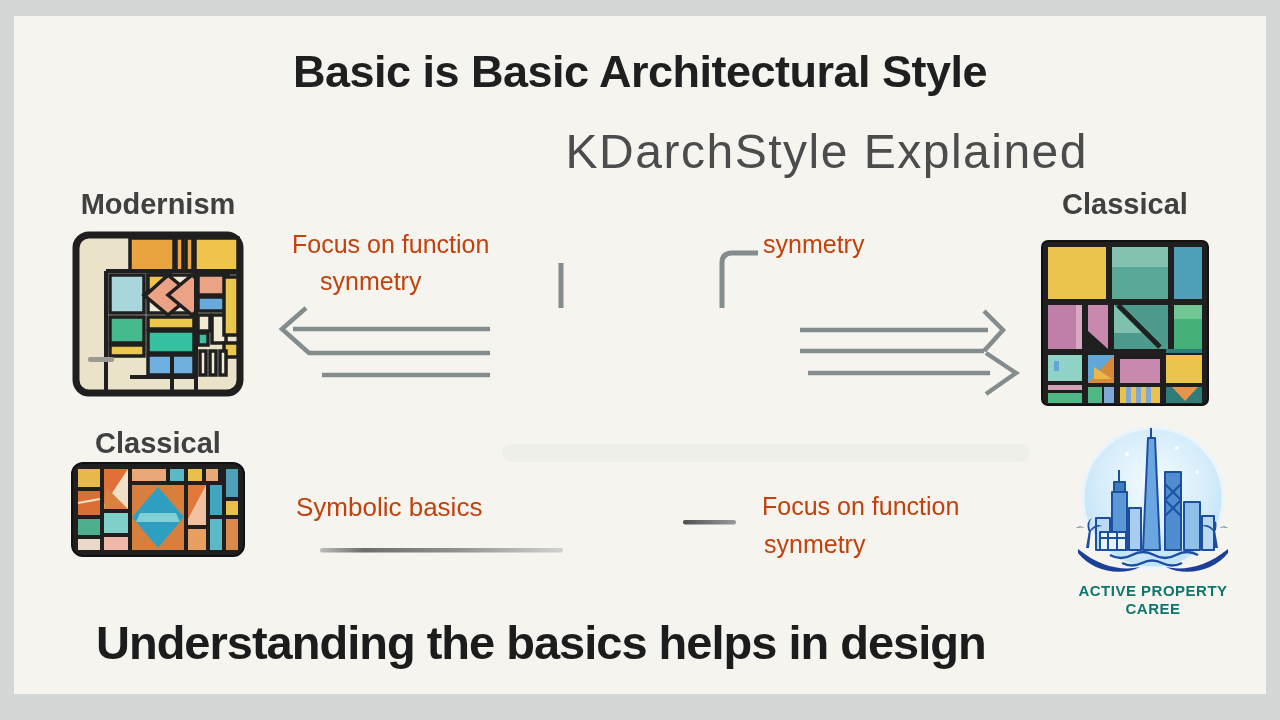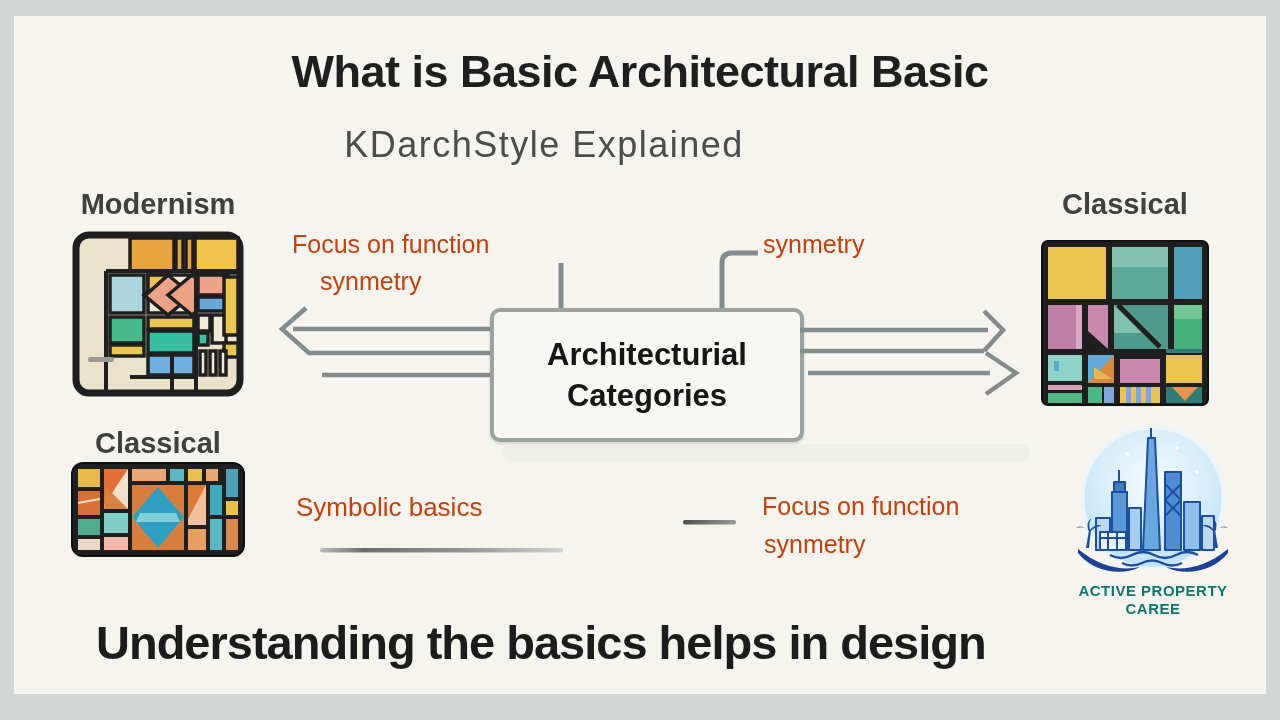--- a/index.html
+++ b/index.html
@@ -2,21 +2,21 @@
 <html><head>
 <meta charset="utf-8">
 <style>
   html,body{margin:0;padding:0;}
   body{font-family:"Liberation Sans","DejaVu Sans",sans-serif;}
   #stage{position:relative;width:1280px;height:720px;background:#d3d7d5;overflow:hidden;}
   #card{position:absolute;left:14px;top:16px;right:14px;bottom:26px;background:#f6f4ef;}
   .abs{position:absolute;}
   .page-title{left:0;top:46px;width:1280px;text-align:center;font-size:45px;font-weight:800;
     color:#1f1f1f;letter-spacing:-0.5px;}
-  .page-subtitle{left:0;top:124px;width:1088px;text-align:center;font-size:36px;font-weight:400;
+  .page-subtitle{left:0;top:124px;width:1088px;text-align:right;font-size:48px;font-weight:400;
     color:#4c4c4c;letter-spacing:1.5px;}
   .art-label{font-size:29px;font-weight:700;color:#404040;text-align:center;}
   .callout{font-size:25px;font-weight:400;color:#c2410c;line-height:37px;}
   .callout .l2{padding-left:28px;}
   .center-box{left:490px;top:308px;width:306px;height:126px;background:#f7f7f3;
     border:4px solid #9ba3a1;border-radius:10px;box-shadow:0 2px 3px rgba(120,125,120,.25);
     display:flex;flex-direction:column;align-items:center;justify-content:center;
     font-size:31px;font-weight:700;color:#161616;line-height:41px;}
   .footer-headline{left:96px;top:615px;font-size:47px;font-weight:800;color:#1c1c1c;
     letter-spacing:-1px;white-space:nowrap;}
@@ -24,21 +24,21 @@
   .logo-text{font-size:15px;font-weight:700;color:#0f766e;letter-spacing:.5px;line-height:18px;}
   svg{display:block;}
   .overlay{left:0;top:0;pointer-events:none;}
 </style>
 </head>
 <body>
 
 <div id="stage">
   <div id="card"></div>
 
-  <div class="abs page-title">What is Basic Architectural Basic</div>
+  <div class="abs page-title">Basic is Basic Architectural Style</div>
   <div class="abs page-subtitle">KDarchStyle Explained</div>
 
   <div class="abs art-label" style="left:62px;top:188px;width:192px;">Modernism</div>
   <svg class="abs" style="left:72px;top:231px;" width="172" height="166" viewBox="0 0 172 166">
     <rect x="4" y="4" width="164" height="158" rx="13" fill="#ebe2ca" stroke="#1f1f1f" stroke-width="7"></rect>
     <g stroke="#1f1f1f" stroke-width="3.5">
       <rect x="58" y="7" width="44" height="33" fill="#eaa43f"></rect>
       <rect x="104" y="7" width="7" height="33" fill="#eaa43f"></rect>
       <rect x="114" y="7" width="7" height="33" fill="#eaa43f"></rect>
       <rect x="123" y="7" width="43" height="35" fill="#f0c44a"></rect>
@@ -144,24 +144,20 @@
   </div>
   <div class="abs callout" style="left:763px;top:226px;">
     <div>synmetry</div>
   </div>
   <div class="abs callout" style="left:296px;top:489px;font-size:26px;">Symbolic basics</div>
   <div class="abs callout" style="left:762px;top:487px;line-height:38px;">
     <div>Focus on function</div>
     <div style="padding-left:2px;">synmetry</div>
   </div>
 
-  <div class="abs center-box">
-    <div>Architecturial</div>
-    <div>Categories</div>
-  </div>
 
   <svg class="abs overlay" width="1280" height="720" viewBox="0 0 1280 720">
     <defs>
       <linearGradient id="uGrad" x1="0" y1="0" x2="1" y2="0">
         <stop offset="0" stop-color="#bdbdbd"></stop>
           <stop offset="0.18" stop-color="#6d6d6d"></stop>
         <stop offset="0.55" stop-color="#8f8f8f"></stop>
           <stop offset="1" stop-color="#d2d2d2"></stop>
       </linearGradient>
       <linearGradient id="sGrad" x1="0" y1="0" x2="1" y2="0">

